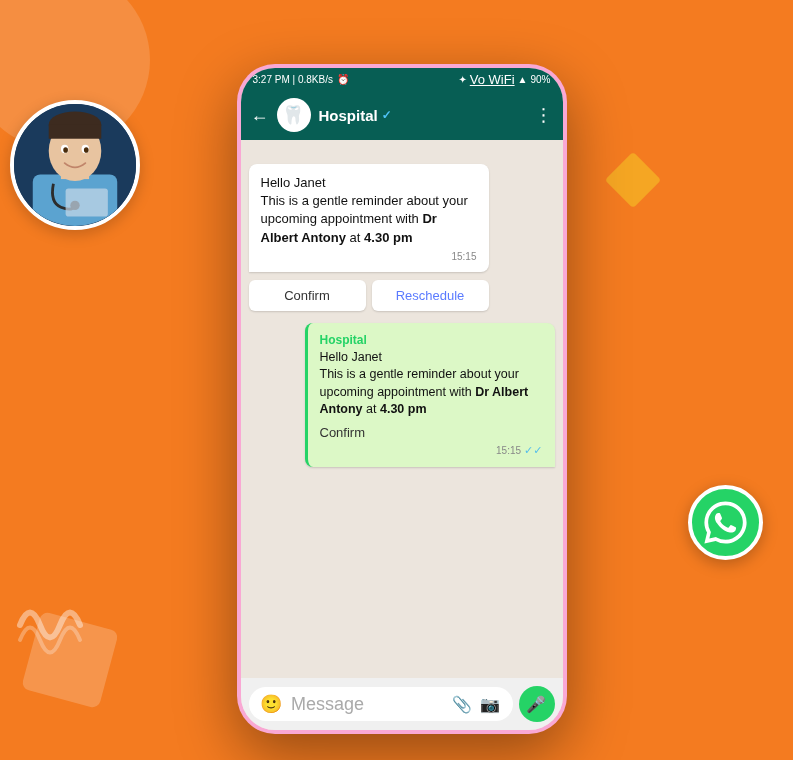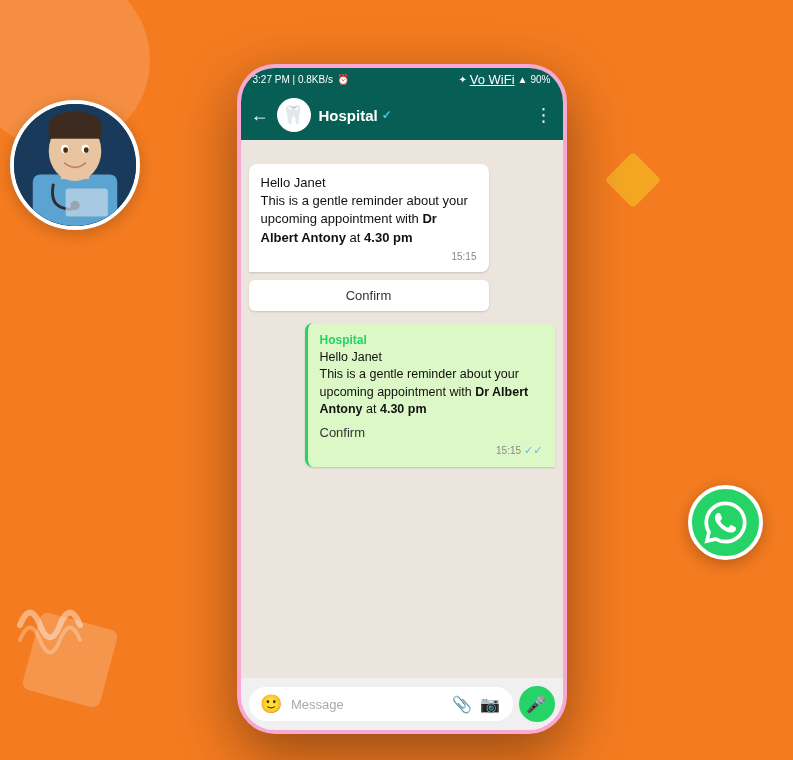--- a/index.html
+++ b/index.html
@@ -283,21 +283,21 @@
       gap: 8px;
     }
 
     .emoji-icon {
       font-size: 18px;
       color: #8a8a8a;
     }
 
     .input-text {
       flex: 1;
-      font-size: 13px;
+      font-size: 18px;
       color: #aaa;
     }
 
     .attach-icon {
       font-size: 16px;
       color: #8a8a8a;
     }
 
     .camera-icon {
       font-size: 16px;
@@ -451,20 +451,21 @@
             <span>This is a gentle reminder about your upcoming appointment with</span>
             <strong>Dr Albert Antony</strong>
             <span>at</span>
             <strong>4.30 pm</strong>
           </div>
           <div class="msg-time-incoming">15:15</div>
         </div>
 
         <div class="msg-buttons">
           <button class="msg-btn msg-btn-confirm">Confirm</button>
+          <button class="msg-btn msg-btn-reschedule">Reschedule</button>
         </div>
 
         <div class="msg-outgoing">
           <div class="msg-outgoing-sender">Hospital</div>
           <div class="msg-outgoing-text">
             <span>Hello Janet</span><br>
             <span>This is a gentle reminder about your upcoming appointment with</span>
             <strong>Dr Albert Antony</strong>
             <span>at</span>
             <strong>4.30 pm</strong>

